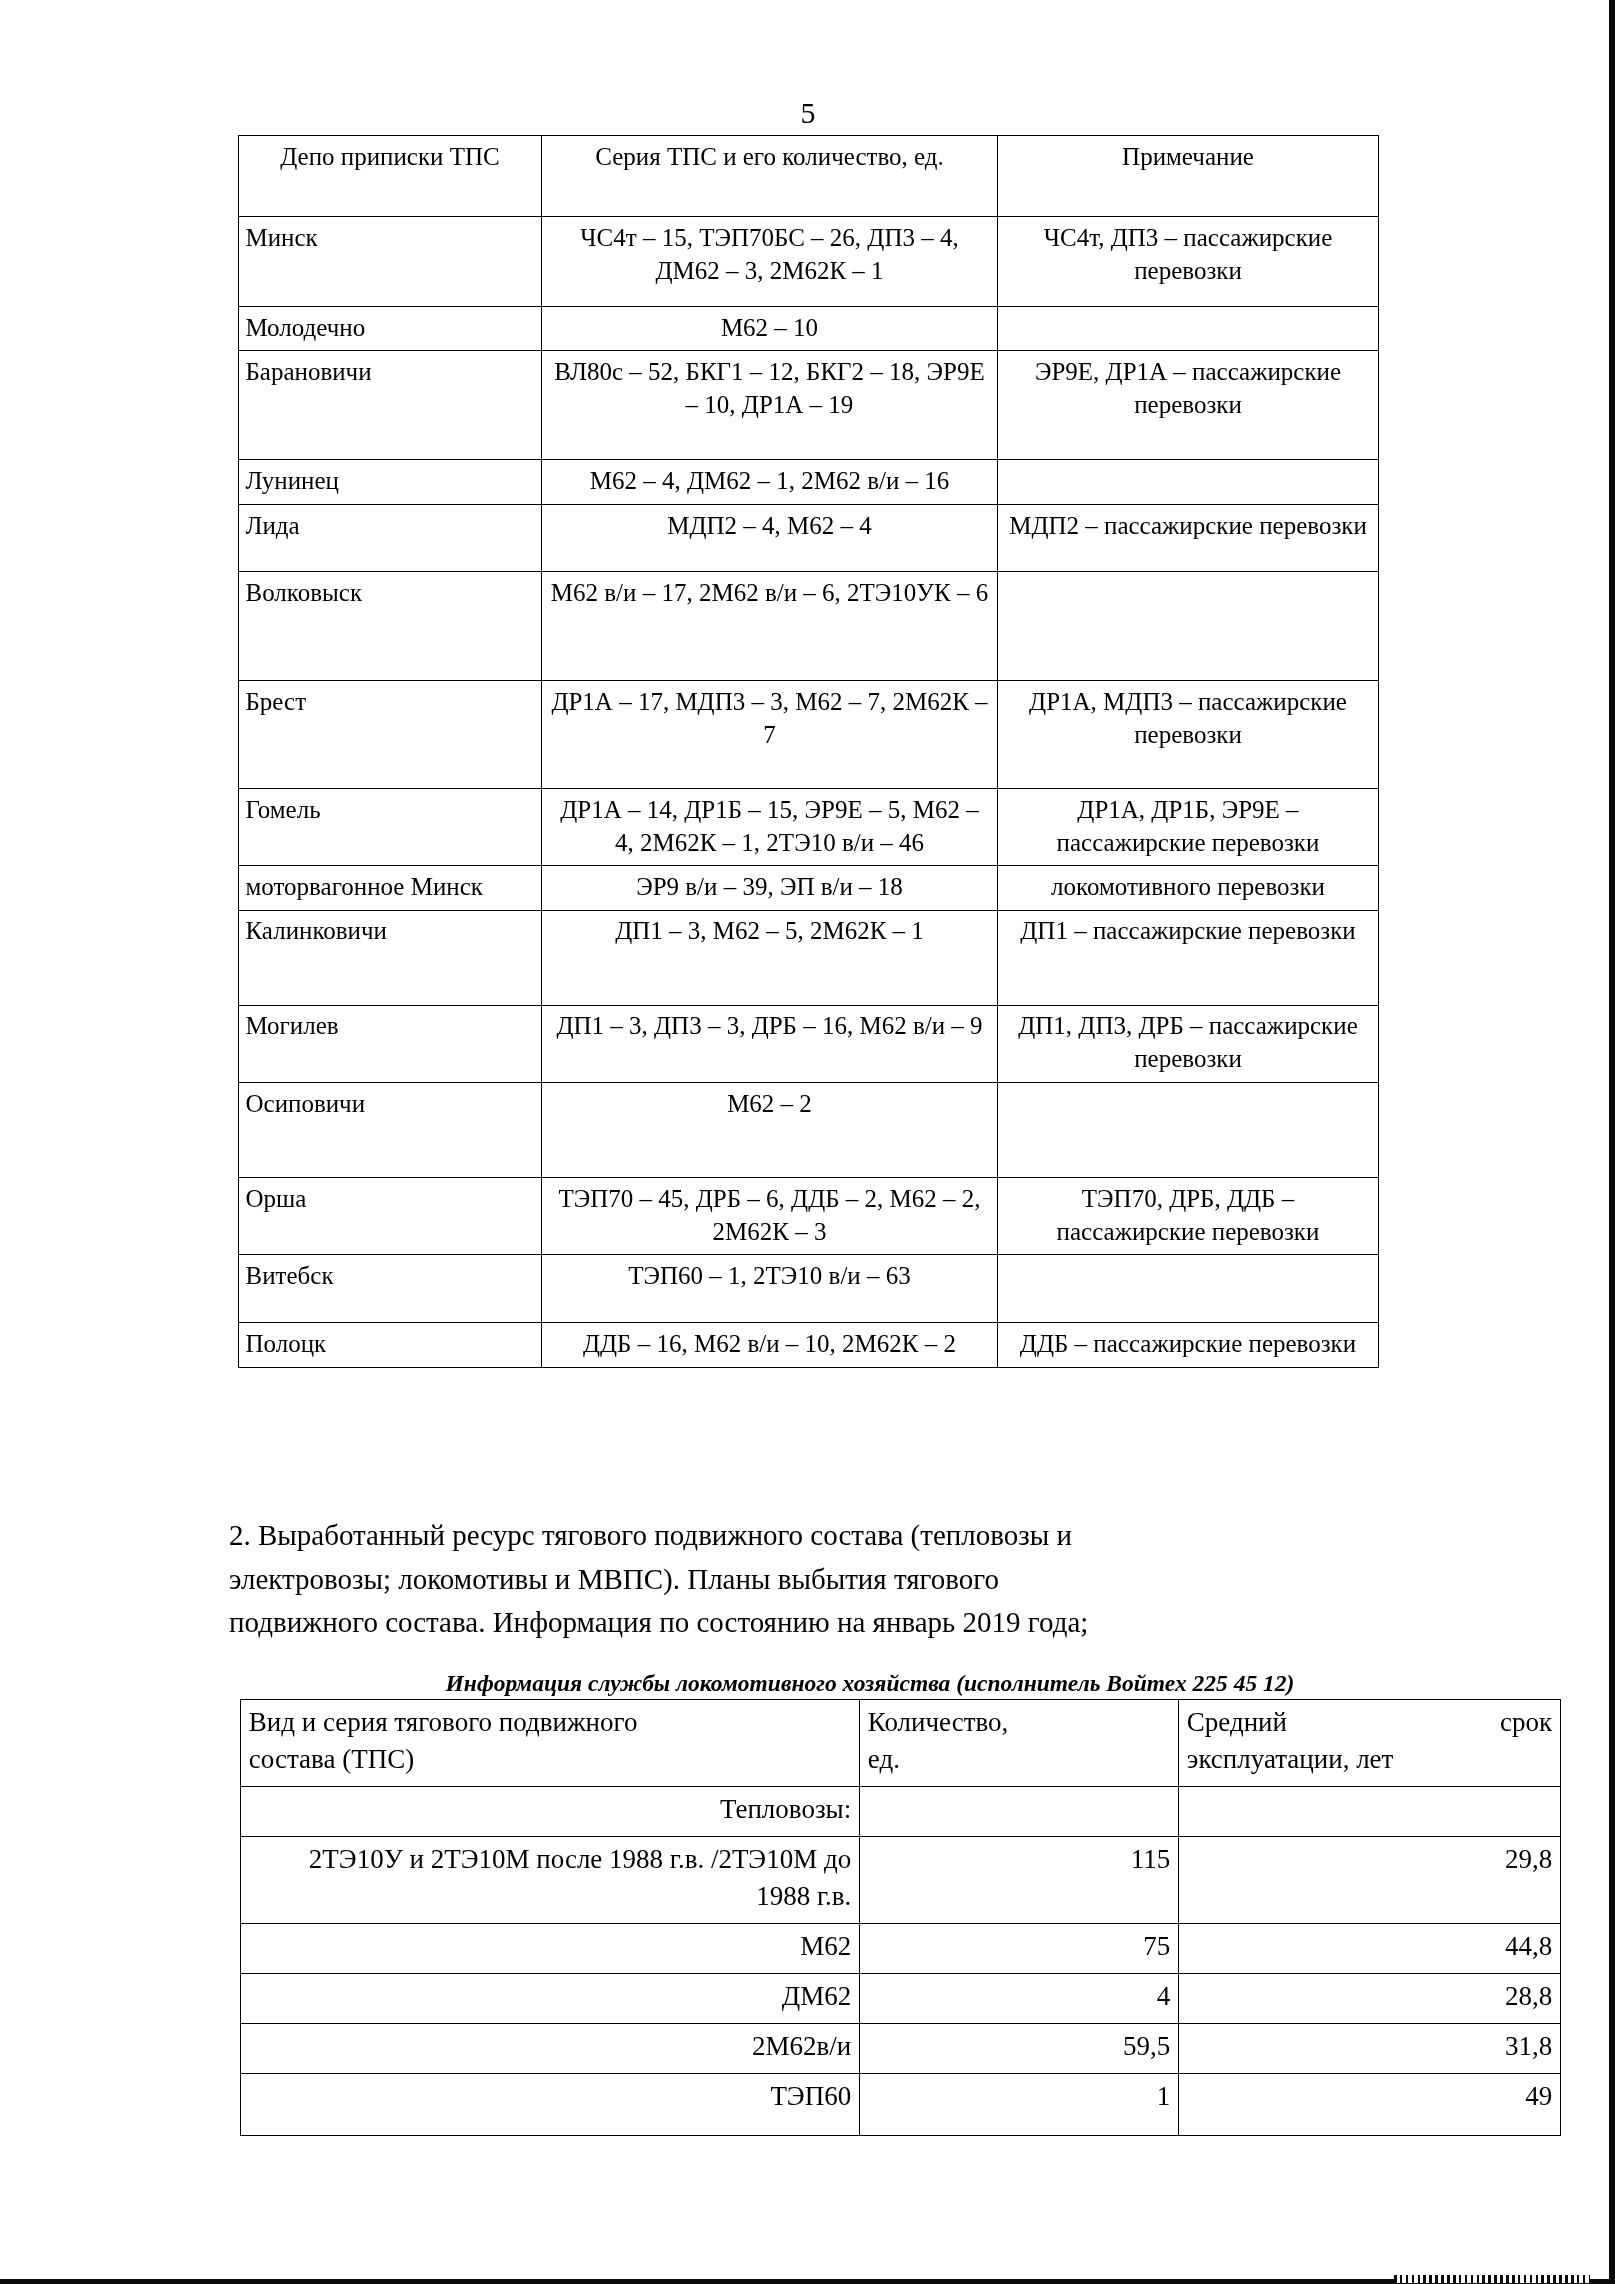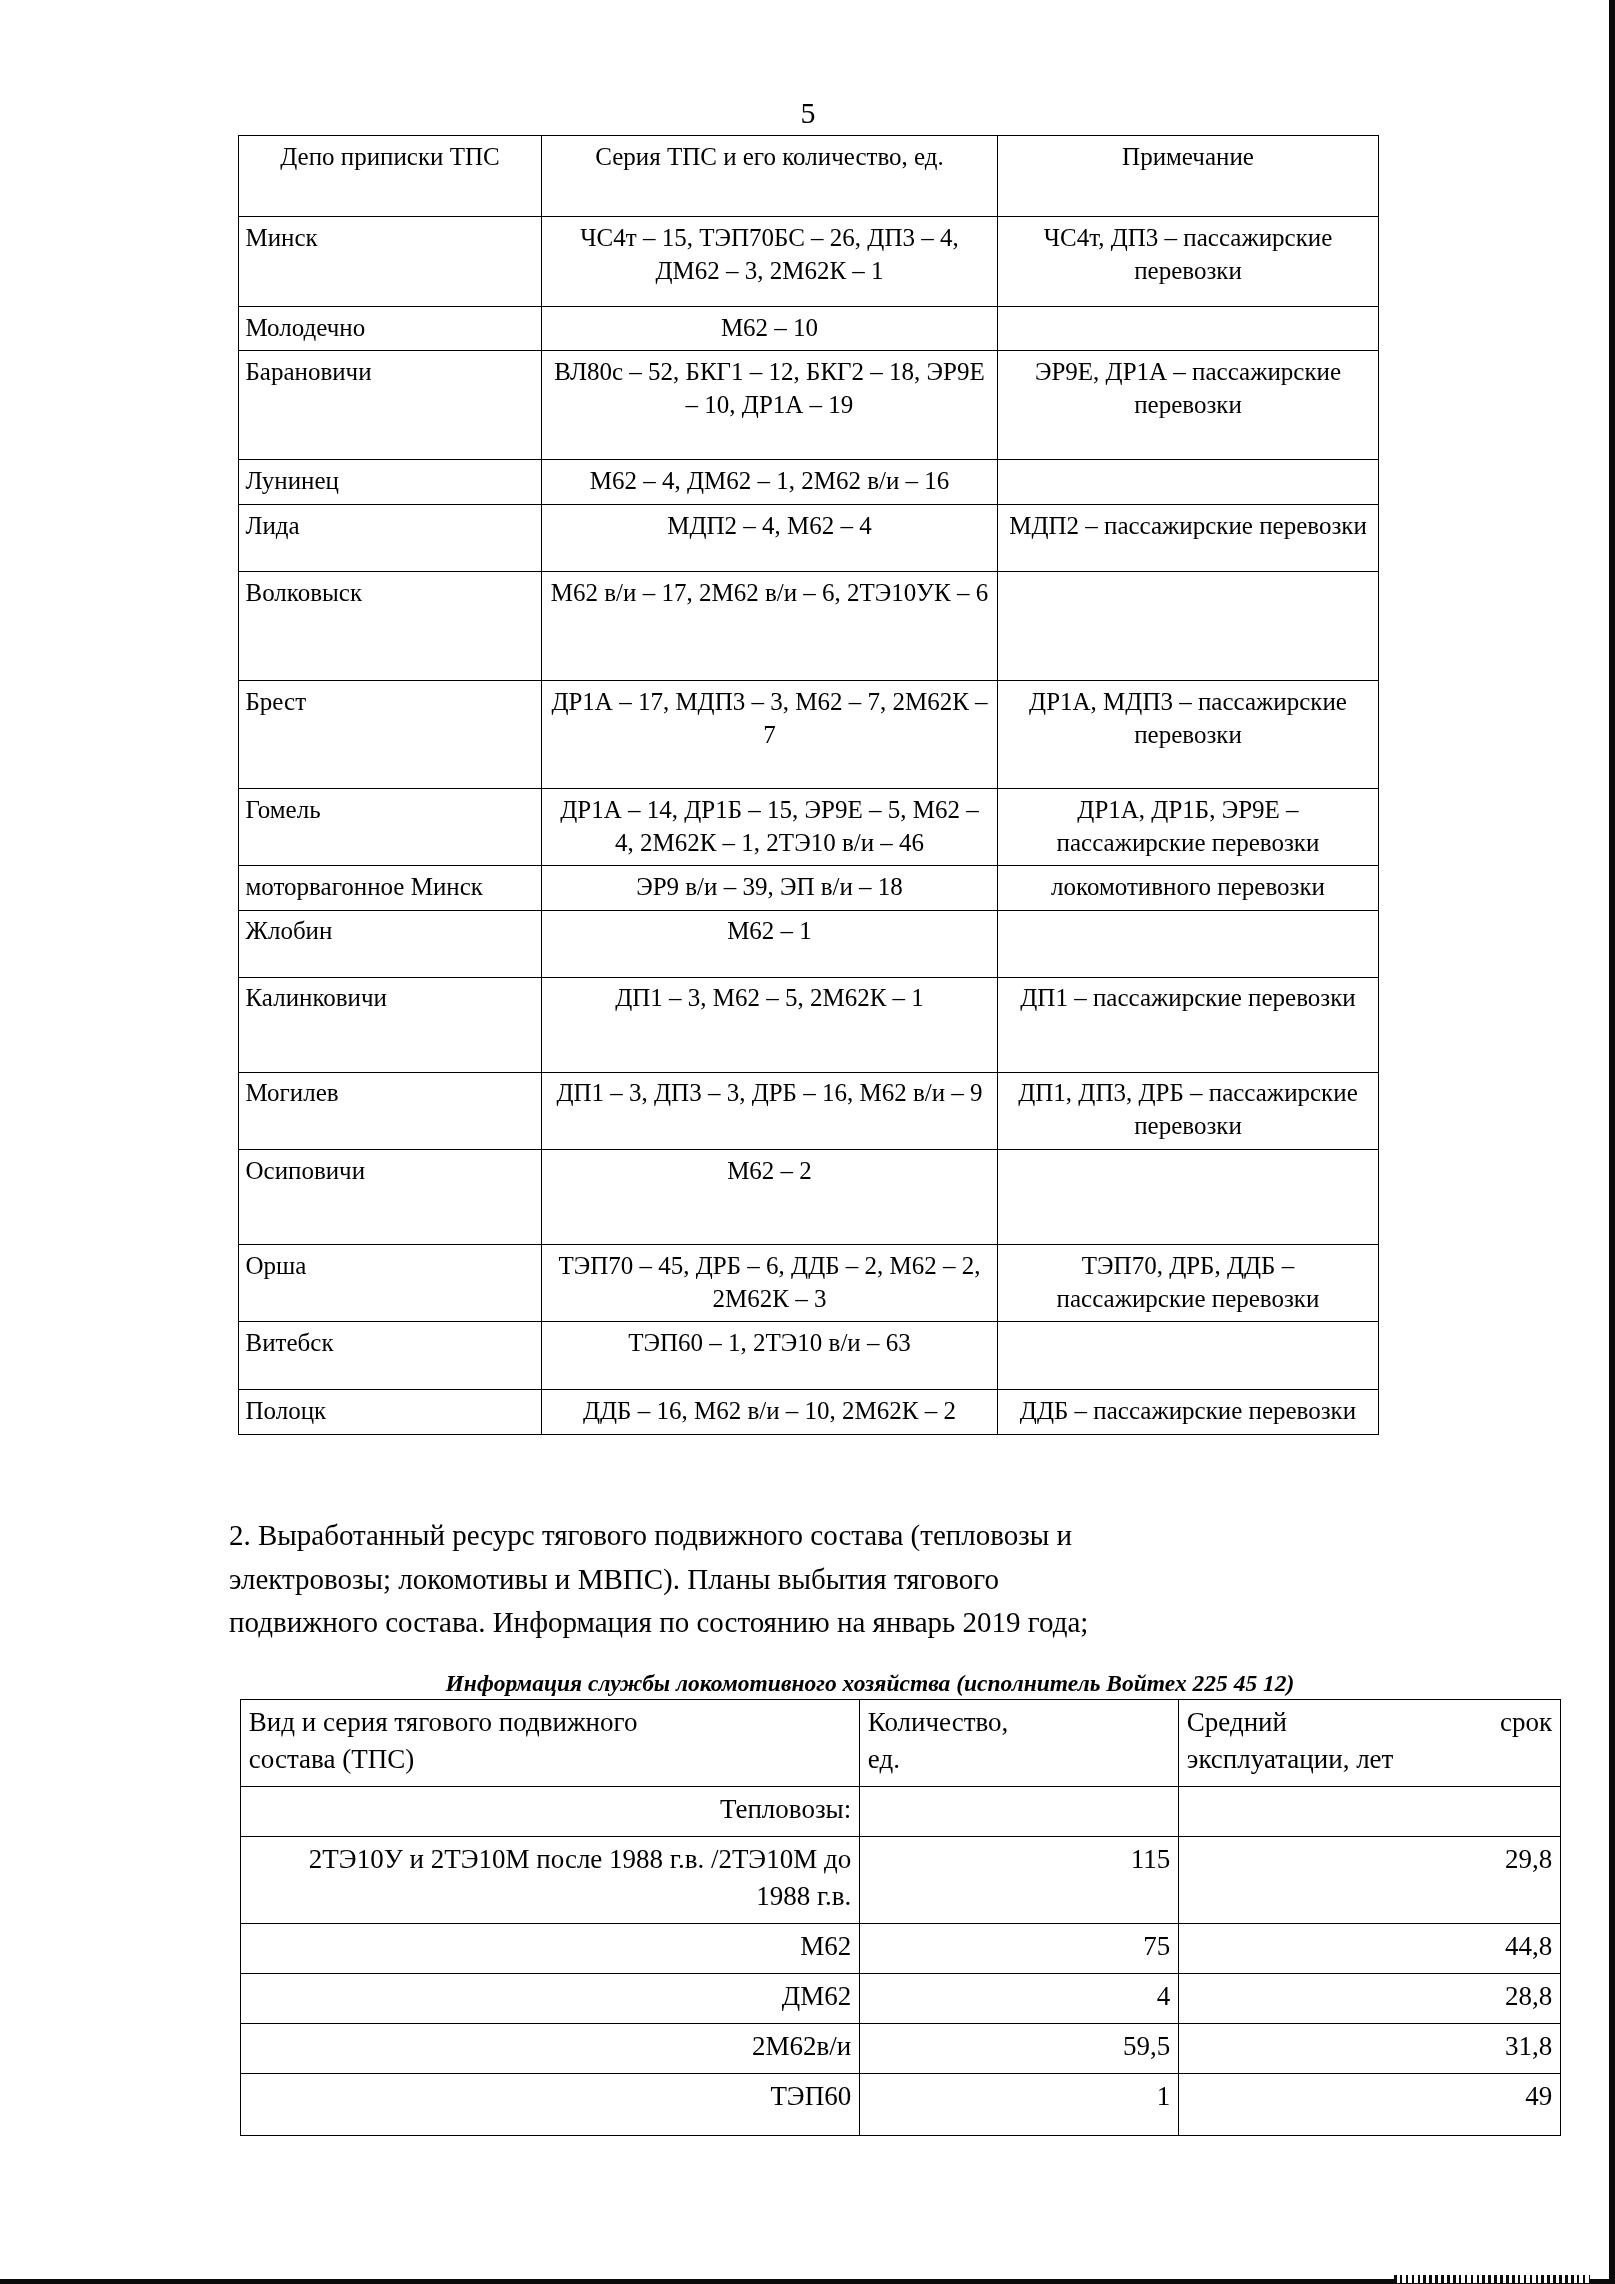--- a/index.html
+++ b/index.html
@@ -199,25 +199,20 @@
       </tr>
       <tr style="height: 67px;">
         <td class="cell-left">Гомель</td>
         <td class="cell-center">ДР1А – 14, ДР1Б – 15, ЭР9Е – 5, М62 – 4, 2М62К – 1, 2ТЭ10 в/и – 46</td>
         <td class="cell-center">ДР1А, ДР1Б, ЭР9Е – пассажирские перевозки</td>
       </tr>
       <tr style="height: 31px;">
         <td class="cell-left">моторвагонное Минск</td>
         <td class="cell-center">ЭР9 в/и – 39, ЭП в/и – 18</td>
         <td class="cell-center">локомотивного перевозки</td>
-      </tr>
-      <tr style="height: 67px;">
-        <td class="cell-left">Жлобин</td>
-        <td class="cell-center">М62 – 1</td>
-        <td class="cell-center"></td>
       </tr>
       <tr style="height: 95px;">
         <td class="cell-left">Калинковичи</td>
         <td class="cell-center">ДП1 – 3, М62 – 5, 2М62К – 1</td>
         <td class="cell-center">ДП1 – пассажирские перевозки</td>
       </tr>
       <tr style="height: 31px; padding-left: 44px;">
         <td class="cell-left">Могилев</td>
         <td class="cell-center">ДП1 – 3, ДП3 – 3, ДРБ – 16, М62 в/и – 9</td>
         <td class="cell-center">ДП1, ДП3, ДРБ – пассажирские перевозки</td>

